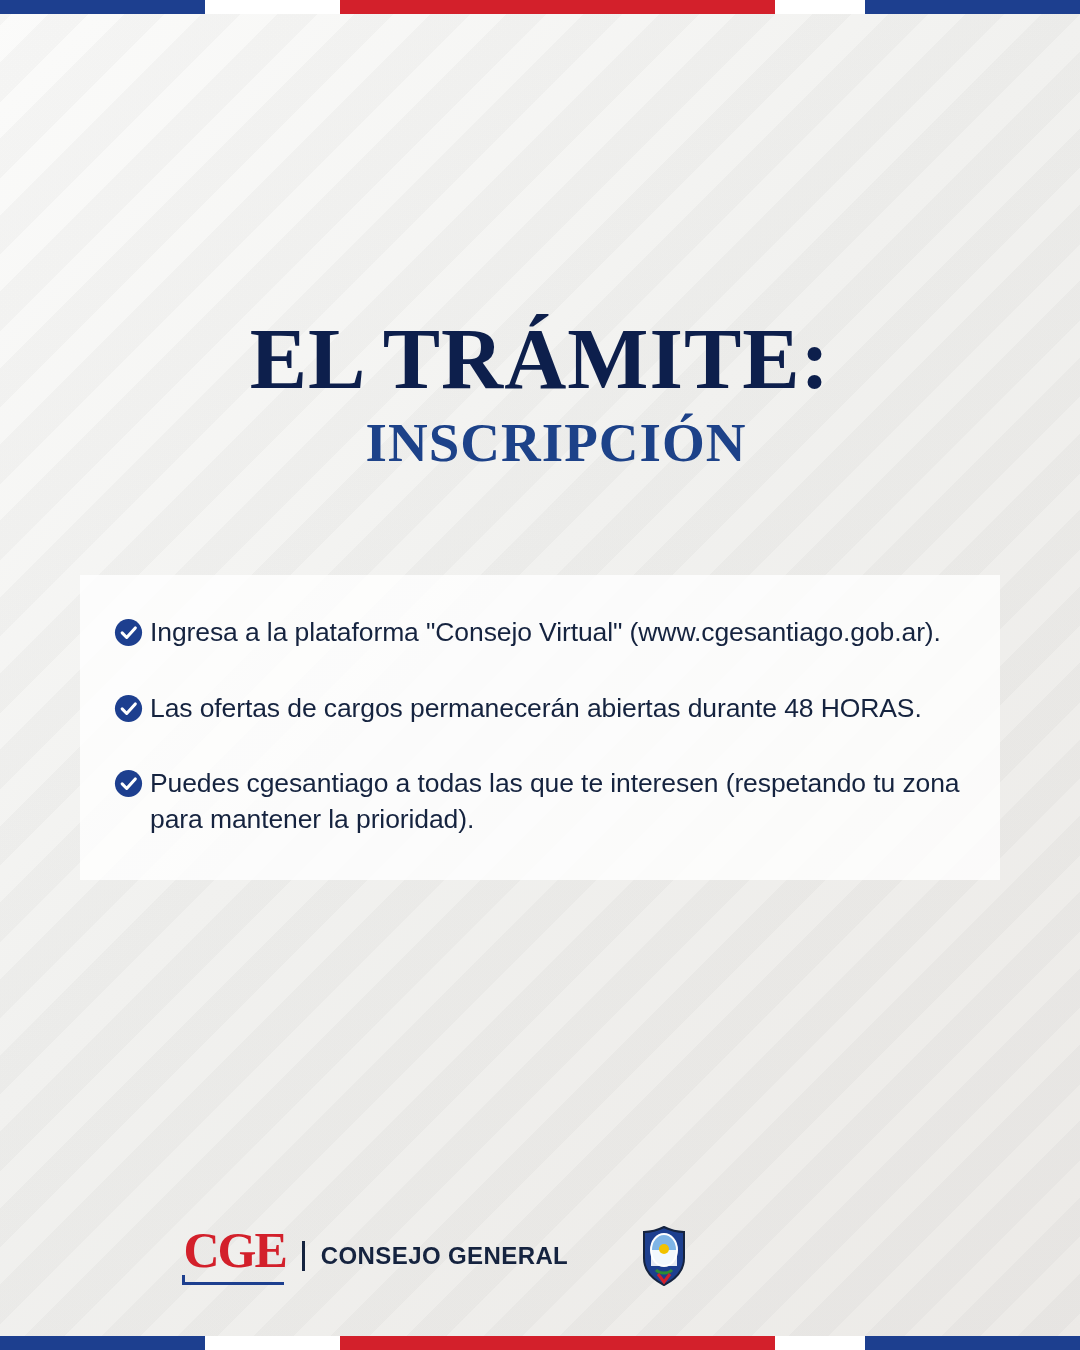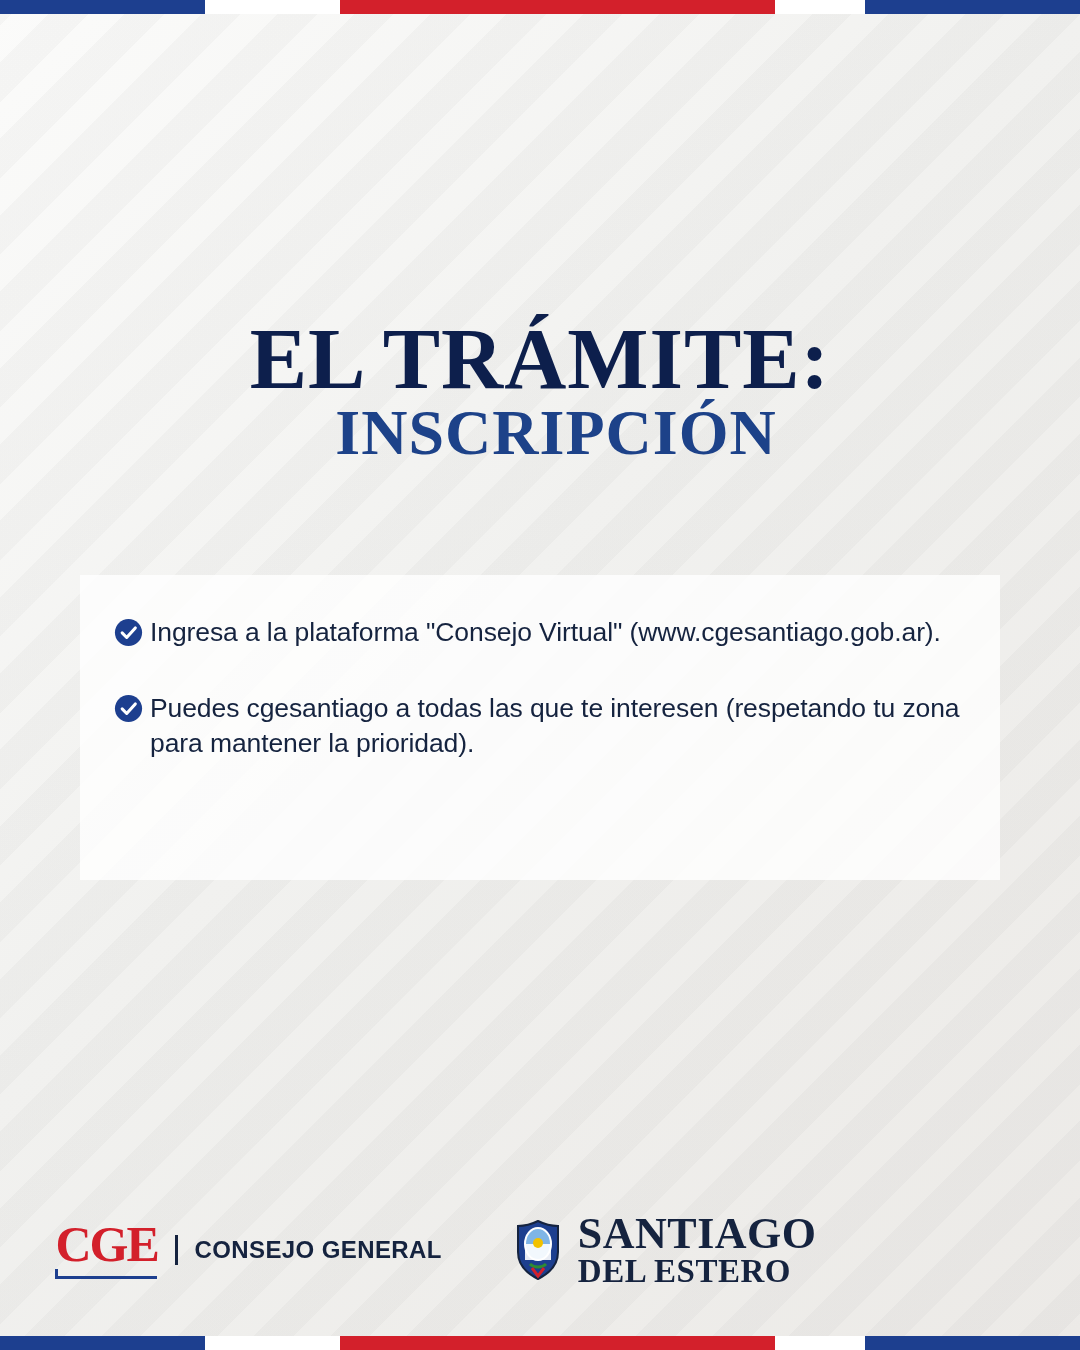--- a/index.html
+++ b/index.html
@@ -58,25 +58,25 @@
     font-weight: 700;
     font-size: 86px;
     letter-spacing: 1px;
     line-height: 0.97;
     color: #0d1f4c;
     margin: 0;
   }
   .title-line2 {
     font-family: "Liberation Serif", "DejaVu Serif", serif;
     font-weight: 700;
-    font-size: 64px;
+    font-size: 55px;
     letter-spacing: 1px;
     line-height: 1.0;
     color: #1d4289;
-    margin: 0;
+    margin: 14px;
     padding-left: 32px;
   }
 
   
   .card {
     position: absolute;
     top: 575px;
     left: 80px;
     width: 920px;
     min-height: 305px;
@@ -108,20 +108,21 @@
   
   .footer {
     position: absolute;
     bottom: 62px;
     left: 0;
     width: 872px;
     display: flex;
     align-items: center;
     justify-content: center;
     gap: 70px;
+    text-align: right;
   }
   .cge-logo {
     display: flex;
     align-items: center;
     gap: 16px;
   }
   .cge-mark {
     position: relative;
     width: 104px;
     height: 62px;
@@ -210,20 +211,29 @@
     <div class="bullet">
       <span class="check-icon">
         <svg viewBox="0 0 32 32" width="29" height="29" aria-hidden="true">
           <circle cx="16" cy="16" r="15" fill="#1d3f8f"></circle>
           <path d="M9 16.5 L14 21.5 L23.5 11" fill="none" stroke="#ffffff" stroke-width="3.4" stroke-linecap="round" stroke-linejoin="round"></path>
         </svg>
       </span>
       <span class="bullet-text">Ingresa a la plataforma "Consejo Virtual" (www.cgesantiago.gob.ar).</span>
     </div>
 
+    <div class="bullet">
+      <span class="check-icon">
+        <svg viewBox="0 0 32 32" width="29" height="29" aria-hidden="true">
+          <circle cx="16" cy="16" r="15" fill="#1d3f8f"></circle>
+          <path d="M9 16.5 L14 21.5 L23.5 11" fill="none" stroke="#ffffff" stroke-width="3.4" stroke-linecap="round" stroke-linejoin="round"></path>
+        </svg>
+      </span>
+      <span class="bullet-text">Las ofertas de cargos permanecerán abiertas durante 48 HORAS.</span>
+    </div>
 
     <div class="bullet">
       <span class="check-icon">
         <svg viewBox="0 0 32 32" width="29" height="29" aria-hidden="true">
           <circle cx="16" cy="16" r="15" fill="#1d3f8f"></circle>
           <path d="M9 16.5 L14 21.5 L23.5 11" fill="none" stroke="#ffffff" stroke-width="3.4" stroke-linecap="round" stroke-linejoin="round"></path>
         </svg>
       </span>
       <span class="bullet-text">Puedes cgesantiago a todas las que te interesen (respetando tu zona para mantener la prioridad).</span>
     </div>
@@ -246,24 +256,20 @@
       <span class="se-shield">
         <svg viewBox="0 0 52 64" width="52" height="64" aria-hidden="true">
           <path d="M26 3 C18 7, 10 8, 6 8 L6 34 C6 48, 16 56, 26 61 C36 56, 46 48, 46 34 L46 8 C42 8, 34 7, 26 3 Z" fill="#1d3f8f" stroke="#15233f" stroke-width="2"></path>
           <ellipse cx="26" cy="26" rx="13" ry="16" fill="#7fb5e6" stroke="#ffffff" stroke-width="2"></ellipse>
           <rect x="13" y="26" width="26" height="16" fill="#ffffff" opacity="0.9"></rect>
           <circle cx="26" cy="25" r="5" fill="#f2c200"></circle>
           <path d="M18 46 C22 50, 30 50, 34 46" fill="none" stroke="#2e8b33" stroke-width="3"></path>
           <path d="M20 50 L26 58 L32 50" fill="none" stroke="#d3202b" stroke-width="3"></path>
         </svg>
       </span>
-      <div>
-        <div class="se-text-1">SANTIAGO</div>
-        <div class="se-text-2">DEL ESTERO</div>
-      </div>
     </div>
 
   </div>
 
   <div class="strip bottom">
     <div class="seg seg-blue" style="width:205px"></div>
     <div class="seg seg-white" style="width:135px"></div>
     <div class="seg seg-red" style="width:435px"></div>
     <div class="seg seg-white" style="width:90px"></div>
     <div class="seg seg-blue" style="width:215px"></div>

